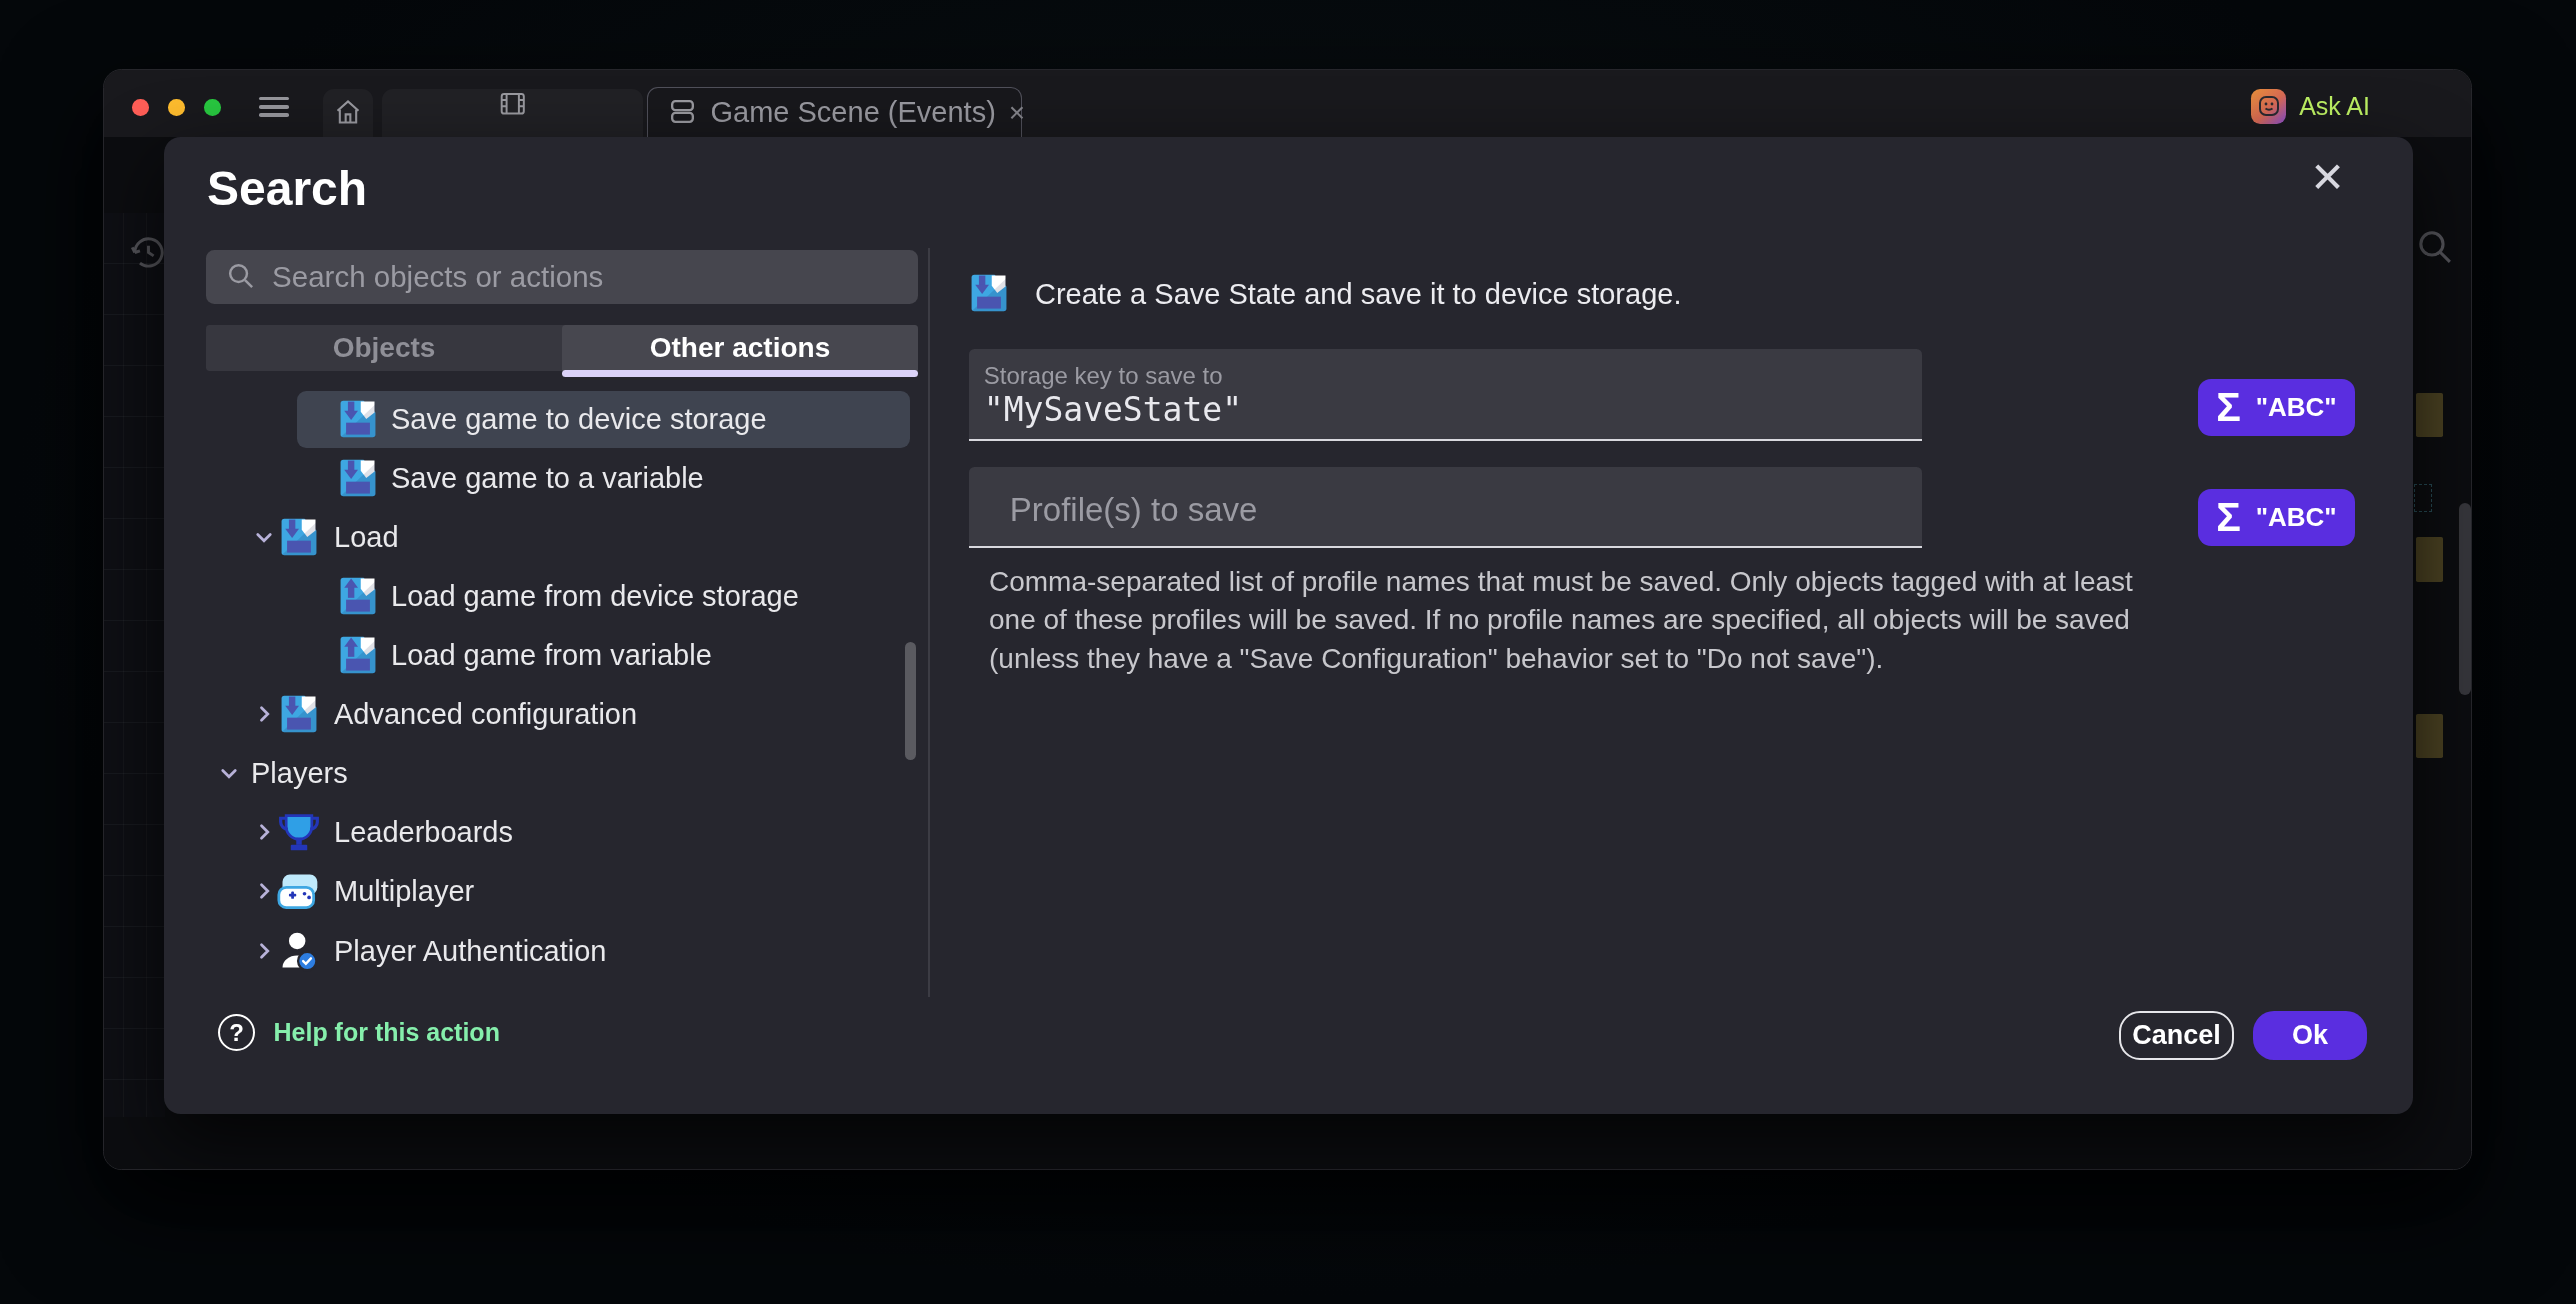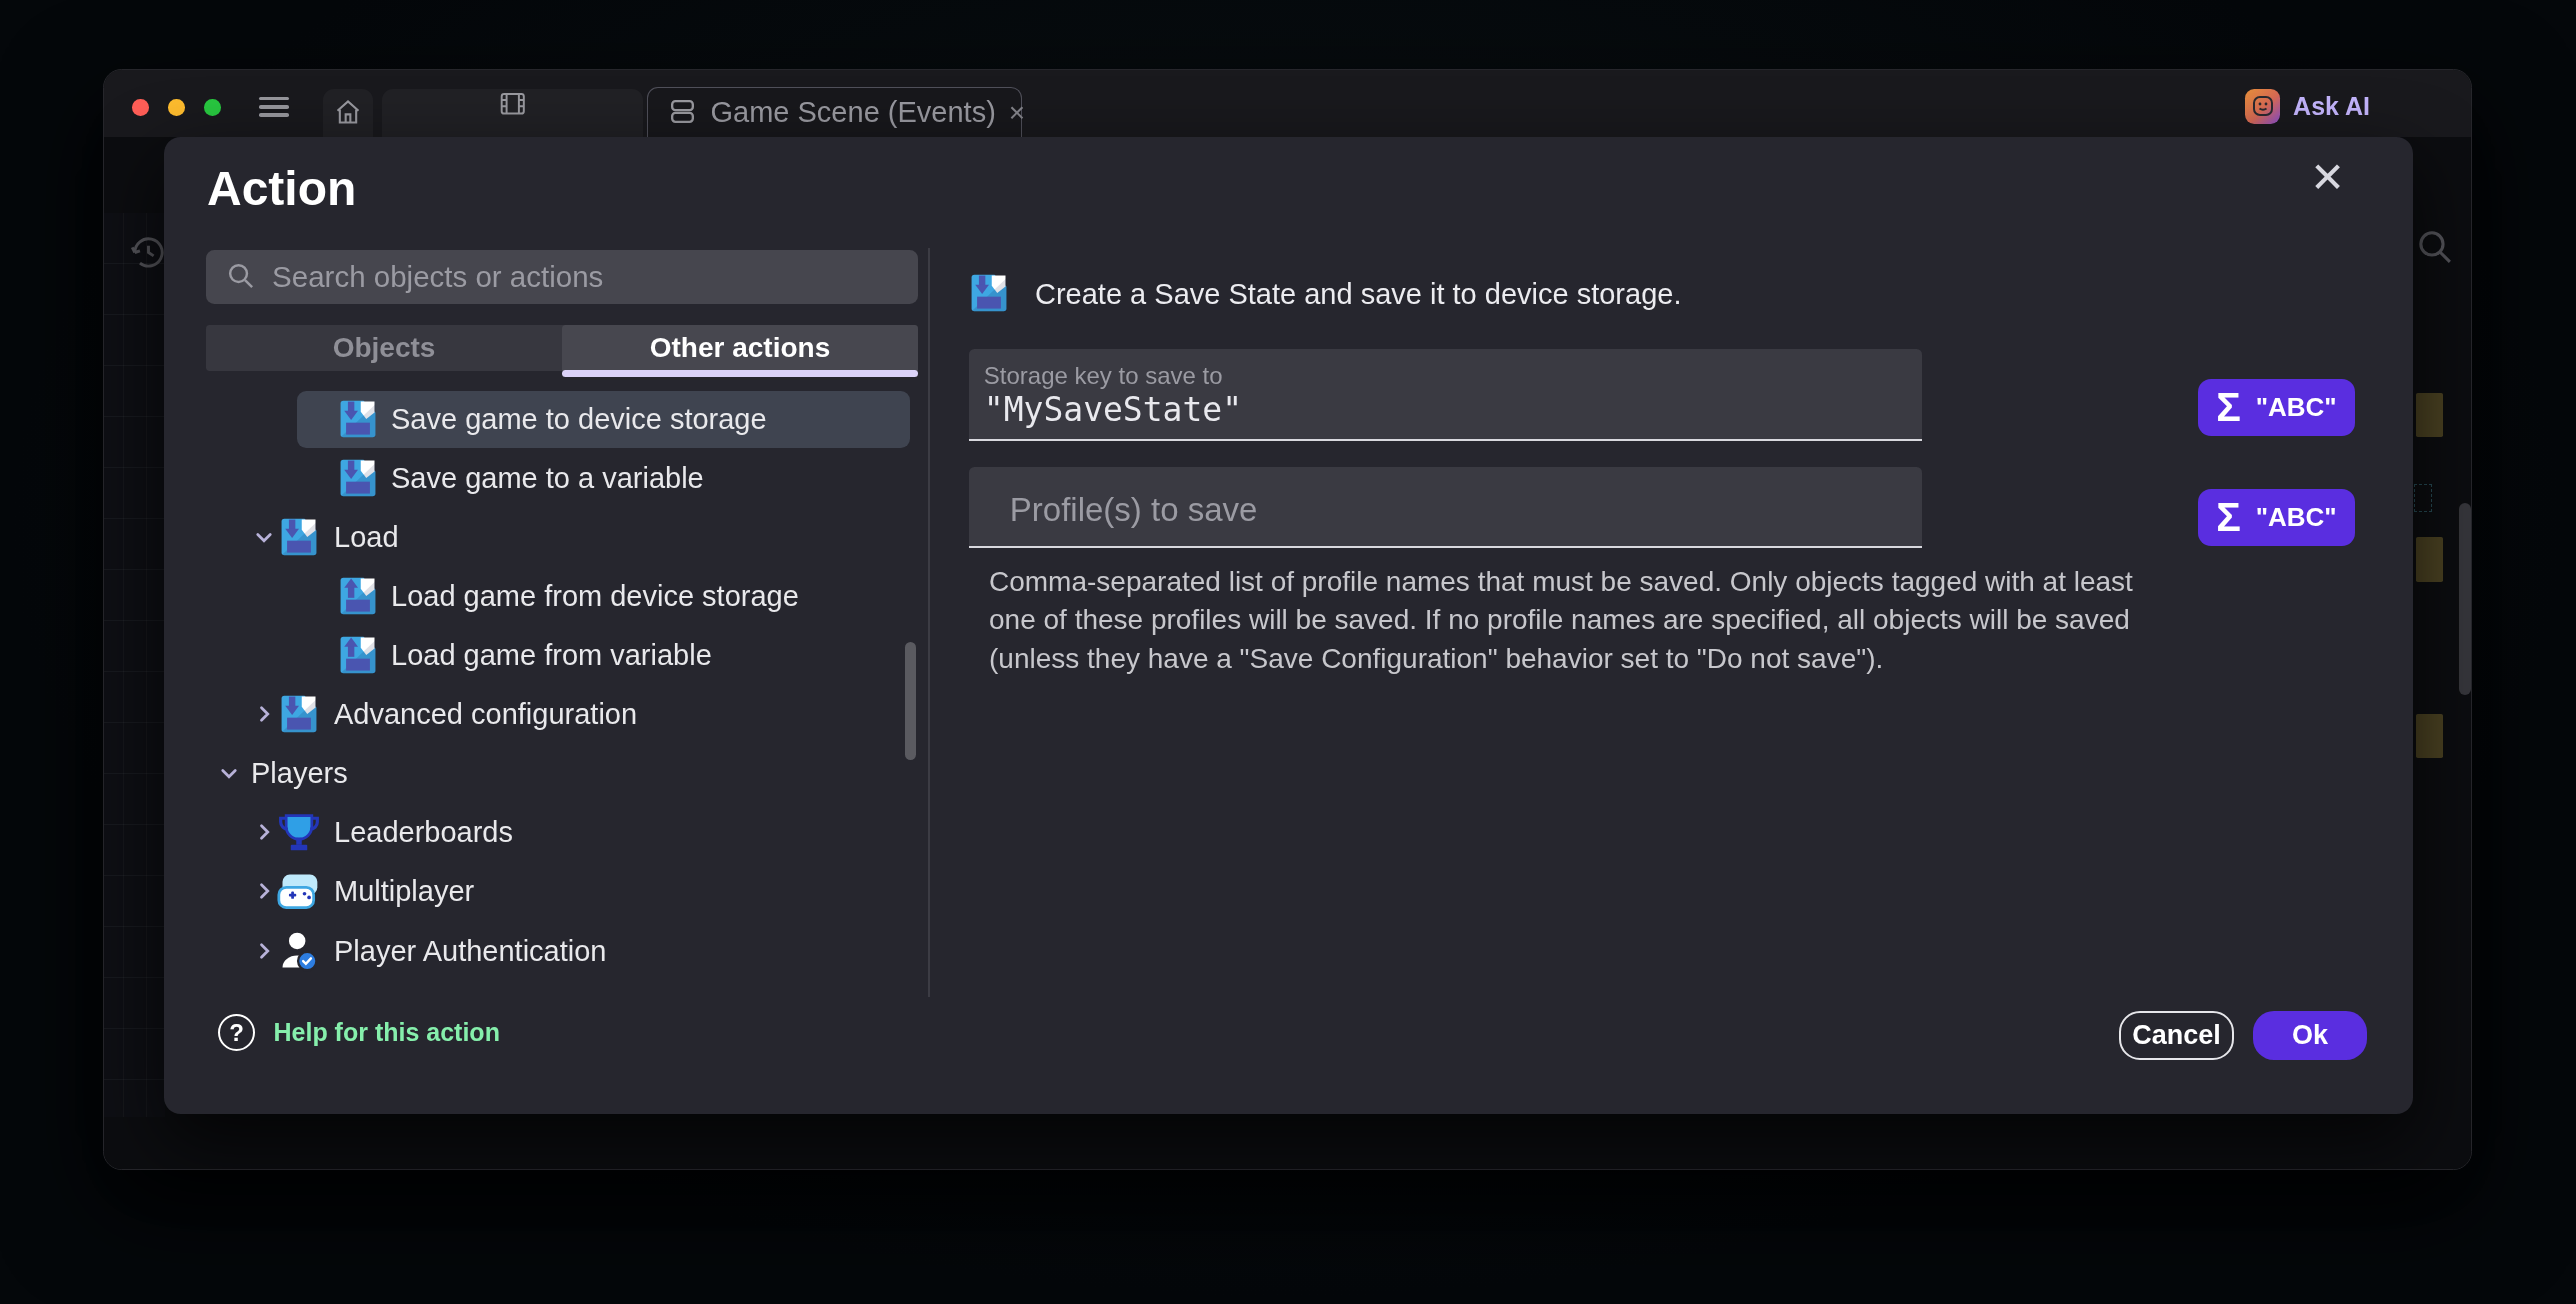--- a/index.html
+++ b/index.html
@@ -22,21 +22,21 @@
   .toptab.home { left:219px; width:50px; justify-content:center; }
   .toptab.t1 { left:278px; width:261px; padding:0 16.6px; gap:13px;flex-direction:column; }
   .toptab.t2 { left:543px; top:16.6px; height:51px; width:375px; padding:0 18.5px; gap:13px;
     background:#18181c; border:1.8px solid #50505a; border-bottom:none; }
   .toptab .tlabel { font-size:29px; color:#9a9aa1; white-space:nowrap; }
   .toptab .x { font-size:28px; color:#85858c; margin-left:auto; }
   .askai { position:absolute; right:101px; top:18.5px; display:flex; align-items:center; gap:13px; }
   .askai .chip { width:35px; height:35px; border-radius:9.2px;
     background:linear-gradient(135deg,#e8903a 0%,#d86a55 55%,#8a4fd0 100%);
     display:flex; align-items:center; justify-content:center; }
-  .askai .lbl { font-size:25px; font-weight:bold; color:#c4b5fd; }
+  .askai .lbl { font-size:25px; font-weight:normal; color:#bef264; }
 
   
   .workspace { position:absolute; left:0; top:67px; right:0; bottom:0; background:#101214; }
   .leftgrid { position:absolute; left:0; top:76px; width:61px; height:904px;
     background:repeating-linear-gradient(180deg,#14161a 0 50px, #23262b 50px 51px); }
   .leftgrid .v1,.leftgrid .v2 { position:absolute; top:0; bottom:0; width:0.9px; background:rgba(255,255,255,.06); }
   .leftgrid .v1 { left:19.4px; } .leftgrid .v2 { left:42px; }
   .histicon { position:absolute; left:24px; top:95px; }
   .magicon { position:absolute; left:2310px; top:89px; }
   .olive { position:absolute; left:2312px; width:27px; background:#7d6d33; border-radius:1.8px; }
@@ -195,21 +195,21 @@
       <div class="dashed"></div>
       <div class="vscroll"></div>
 
       <div class="addcond">Add condition</div>
 
       <div class="dim"></div>
     </div>
   </div>
 
   <div class="modal">
-    <div class="mtitle">Action</div>
+    <div class="mtitle">Search</div>
     <div class="mclose">✕</div>
 
     <div class="search">
       <span>
         <svg width="31" height="31" viewBox="0 0 24 24" fill="none" stroke="#9b9ba3" stroke-width="1.9">
           <circle cx="10.5" cy="10.5" r="6.5"></circle>
             <line x1="15.5" y1="15.5" x2="21" y2="21"></line>
         </svg>
       </span>
       <input type="text" placeholder="Search objects or actions" style="">

